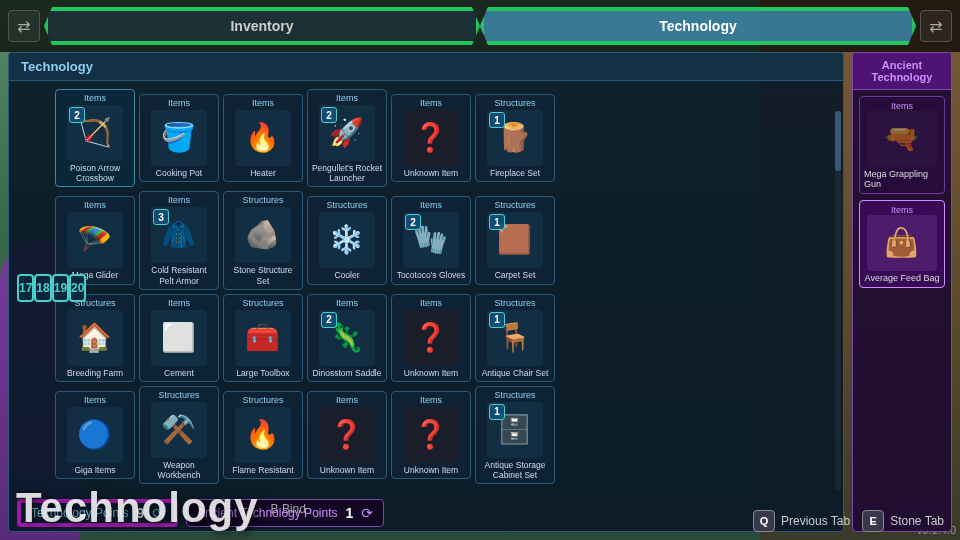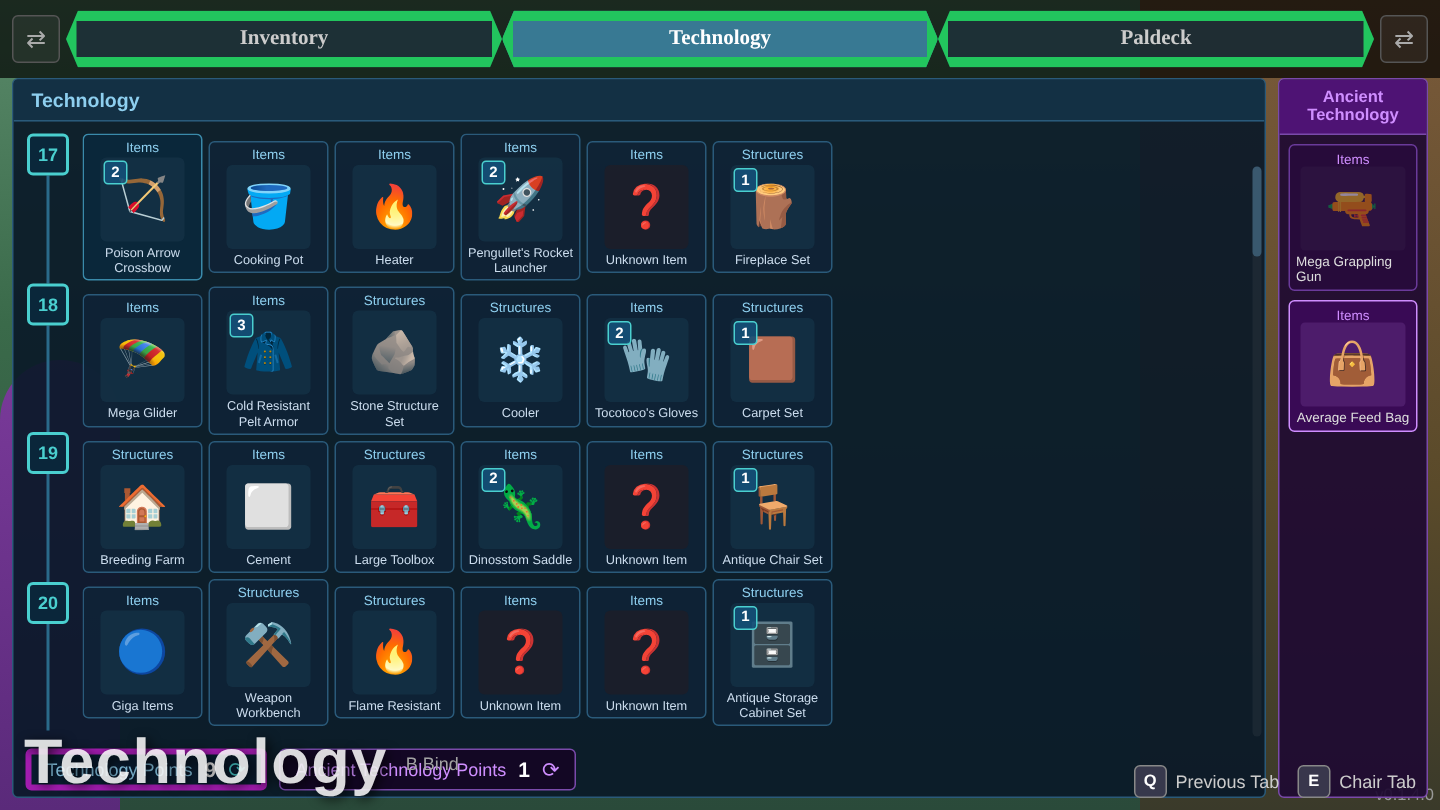--- a/index.html
+++ b/index.html
@@ -78,26 +78,25 @@
     }
     .nav-tab {
       flex: 1;
       height: 38px;
       display: flex;
       align-items: center;
       justify-content: center;
       font-size: 14px;
       font-weight: bold;
       cursor: pointer;
-      border: 7px solid #22c55e;
+      border: 4px solid #22c55e;
       background: rgba(30,50,60,0.8);
       color: #ccc;
       clip-path: polygon(8px 0%, calc(100% - 8px) 0%, 100% 50%, calc(100% - 8px) 100%, 8px 100%, 0% 50%);
       position: relative;
-      font-family: Liberation Serif, serif;
     }
     .nav-tab.active {
       background: rgba(60,130,160,0.9);
       color: #fff;
     }
 
     
     .main-content {
       display: flex;
       flex: 1;
@@ -132,21 +131,21 @@
       overflow: hidden;
       padding: 8px;
       position: relative;
       display: flex;
       gap: 8px;
     }
 
     
     .level-timeline {
       display: flex;
-      flex-direction: column;
+      flex-direction: row;
       align-items: center;
       width: 30px;
       flex-shrink: 0;
       gap: 0;
     }
     .level-node {
       width: 28px;
       height: 28px;
       border: 2px solid #4acfcf;
       border-radius: 4px;
@@ -472,21 +471,20 @@
 <div class="bg-scene"></div>
 <div class="char-left"></div>
 
 <div class="ui-container">
 
   <div class="top-nav">
     <div class="nav-arrow">⇄</div>
     <div class="nav-tabs">
       <div class="nav-tab">Inventory</div>
       <div class="nav-tab active">Technology</div>
-      <div class="nav-tab">Paldeck</div>
     </div>
     <div class="nav-arrow">⇄</div>
   </div>
 
   <div class="main-content">
 
     <div class="tech-panel">
       <div class="panel-header">Technology</div>
 
       <div class="tech-grid-area">
@@ -786,18 +784,18 @@
     <span class="big-title">Technology</span>
     <span style="font-size:12px; color:#a3a3a3; margin-bottom:16px;">B Bind</span>
   </div>
   <div class="bottom-controls">
     <div class="ctrl-btn">
       <div class="ctrl-key">Q</div>
       <span class="ctrl-label">Previous Tab</span>
     </div>
     <div class="ctrl-btn">
       <div class="ctrl-key">E</div>
-      <span class="ctrl-label">Chair Tab</span>
+      <span class="ctrl-label">Stone Tab</span>
     </div>
   </div>
 </div>
 
 <div class="version-text">v0.1.4.0</div>
 
 </body></html>

